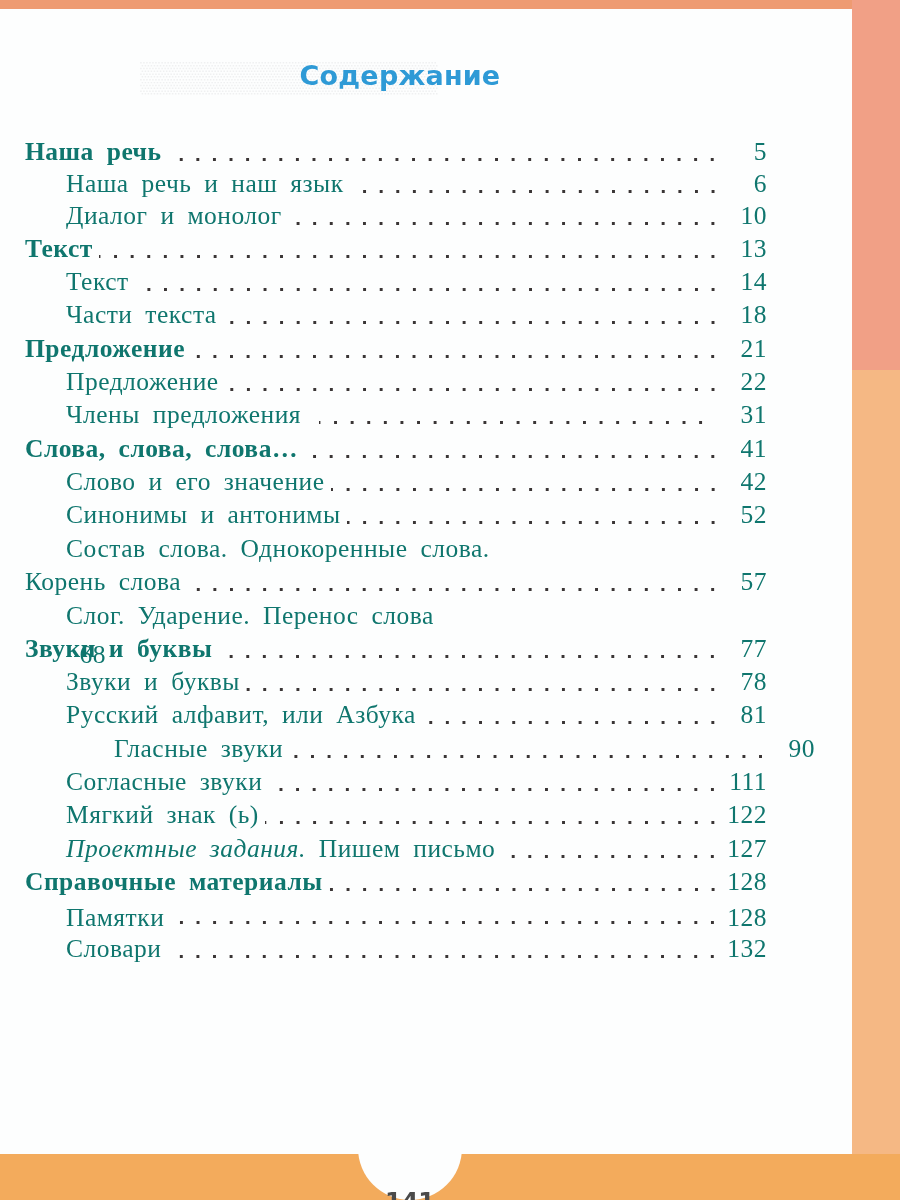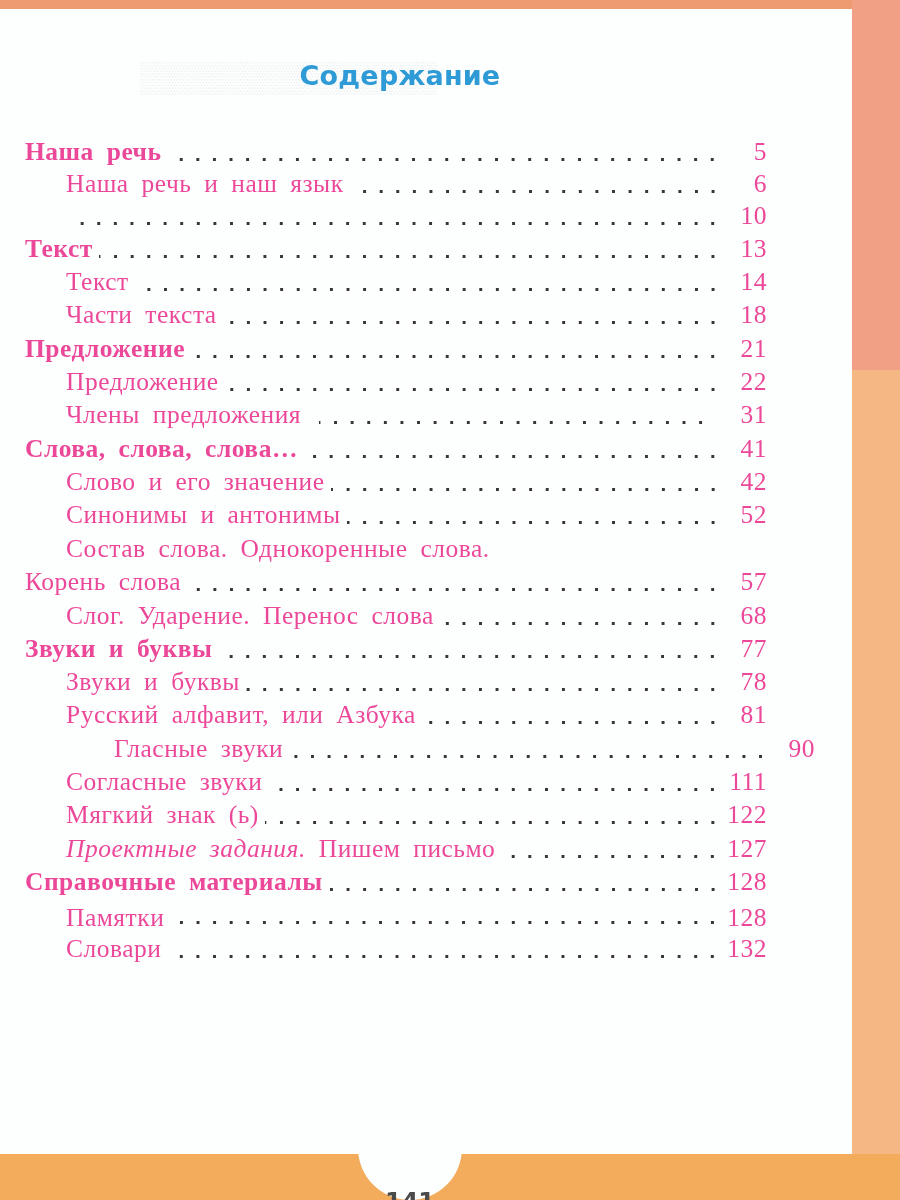--- a/index.html
+++ b/index.html
@@ -27,21 +27,21 @@
   }
   .title {
     position: absolute; left: 0; width: 800px; top: 42px; text-align: center;
     font-family: "DejaVu Sans", "Liberation Sans", sans-serif;
     font-weight: bold; font-size: 27px; color: var(--accent);
     letter-spacing: 0.2px;
   }
   .toc { position: absolute; left: 0; top: 137px; width: 852px; }
   .row {
     position: absolute; height: 33px; display: flex; align-items: baseline;
-    font-size: 25.5px; color: #ec4899; letter-spacing: 0.5px; word-spacing: 6px;
+    font-size: 25.5px; color: #0f766e; letter-spacing: 0.5px; word-spacing: 6px;
     white-space: nowrap;
   }
   .row.level-0 { left: 25px; }
   .row.level-1 { left: 66px; }
   .row .label { flex: 0 0 auto; }
   .row.bold .label { font-weight: bold; }
   .row .label .it { font-style: italic; }
   .row .leader {
     flex: 1 1 auto; overflow: hidden; margin: 0 6px;
     height: 3px; align-self: flex-end; margin-bottom: 9px;
@@ -84,20 +84,21 @@
       <span class="label"><span>Наша речь</span></span>
       <span class="leader"></span>
       <span class="page-num">5</span>
     </div>
     <div class="row level-1" style="top: 32px; width: 701px;">
       <span class="label"><span>Наша речь и наш язык</span></span>
       <span class="leader"></span>
       <span class="page-num">6</span>
     </div>
     <div class="row level-1" style="top: 64px; width: 701px;">
+      <span class="label"><span>Диалог и монолог</span></span>
       <span class="leader"></span>
       <span class="page-num">10</span>
     </div>
     <div class="row level-0 bold" style="top: 97px; width: 742px;">
       <span class="label"><span>Текст</span></span>
       <span class="leader"></span>
       <span class="page-num">13</span>
     </div>
     <div class="row level-1" style="top: 130px; width: 701px;">
       <span class="label"><span>Текст</span></span>
@@ -142,21 +143,21 @@
     <div class="row level-1 noleader" style="top: 397px; width: 701px;">
       <span class="label"><span>Состав слова. Однокоренные слова.</span></span>
       <span class="leader"></span>
       <span class="page-num"></span>
     </div>
     <div class="row level-0" style="top: 430px; width: 742px;">
       <span class="label"><span>Корень слова</span></span>
       <span class="leader"></span>
       <span class="page-num">57</span>
     </div>
-    <div class="row level-1" style="top: 464px; width: 701px;">
+    <div class="row level-1" style="top: 464px; width: 701px; flex-direction: column;">
       <span class="label"><span>Слог. Ударение. Перенос слова</span></span>
       <span class="leader"></span>
       <span class="page-num">68</span>
     </div>
     <div class="row level-0 bold" style="top: 497px; width: 742px;">
       <span class="label"><span>Звуки и буквы</span></span>
       <span class="leader"></span>
       <span class="page-num">77</span>
     </div>
     <div class="row level-1" style="top: 530px; width: 701px;">

